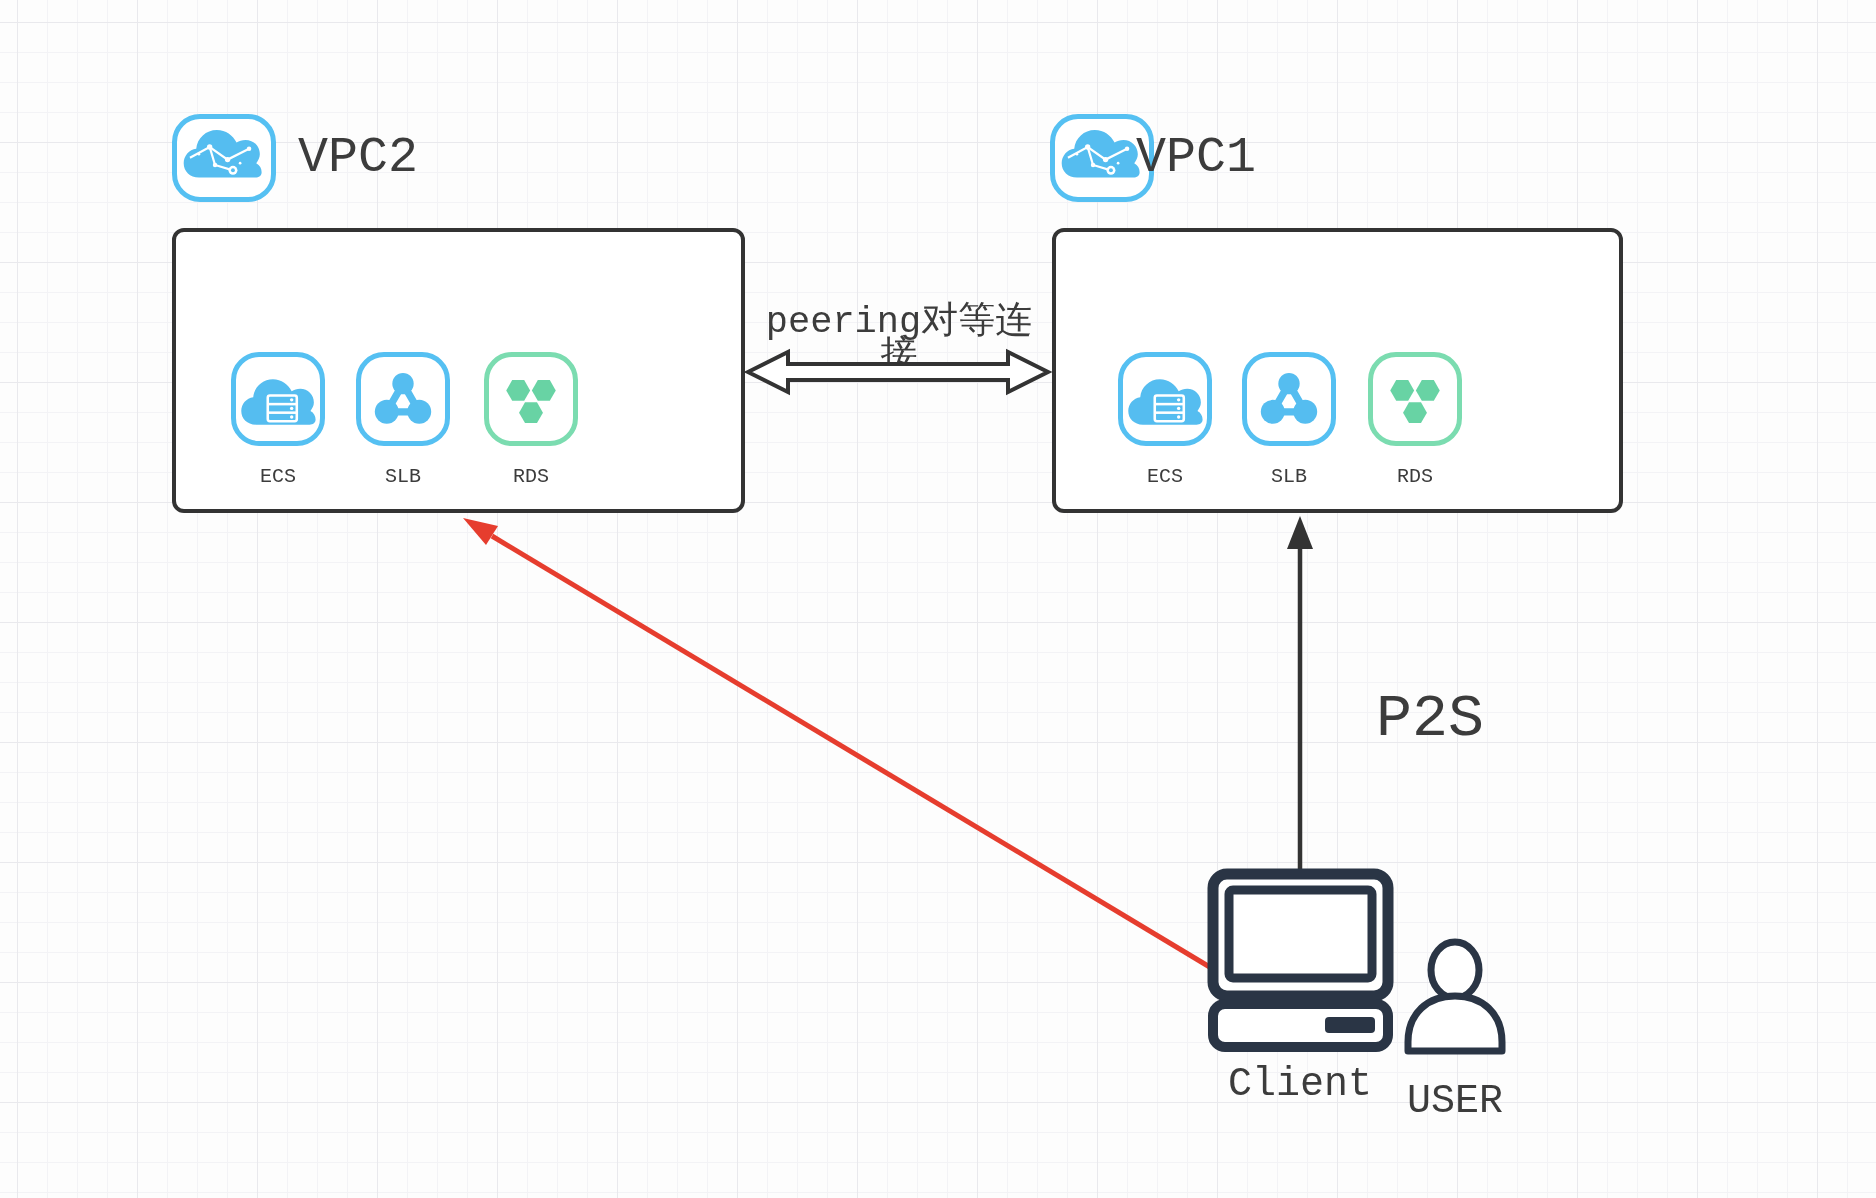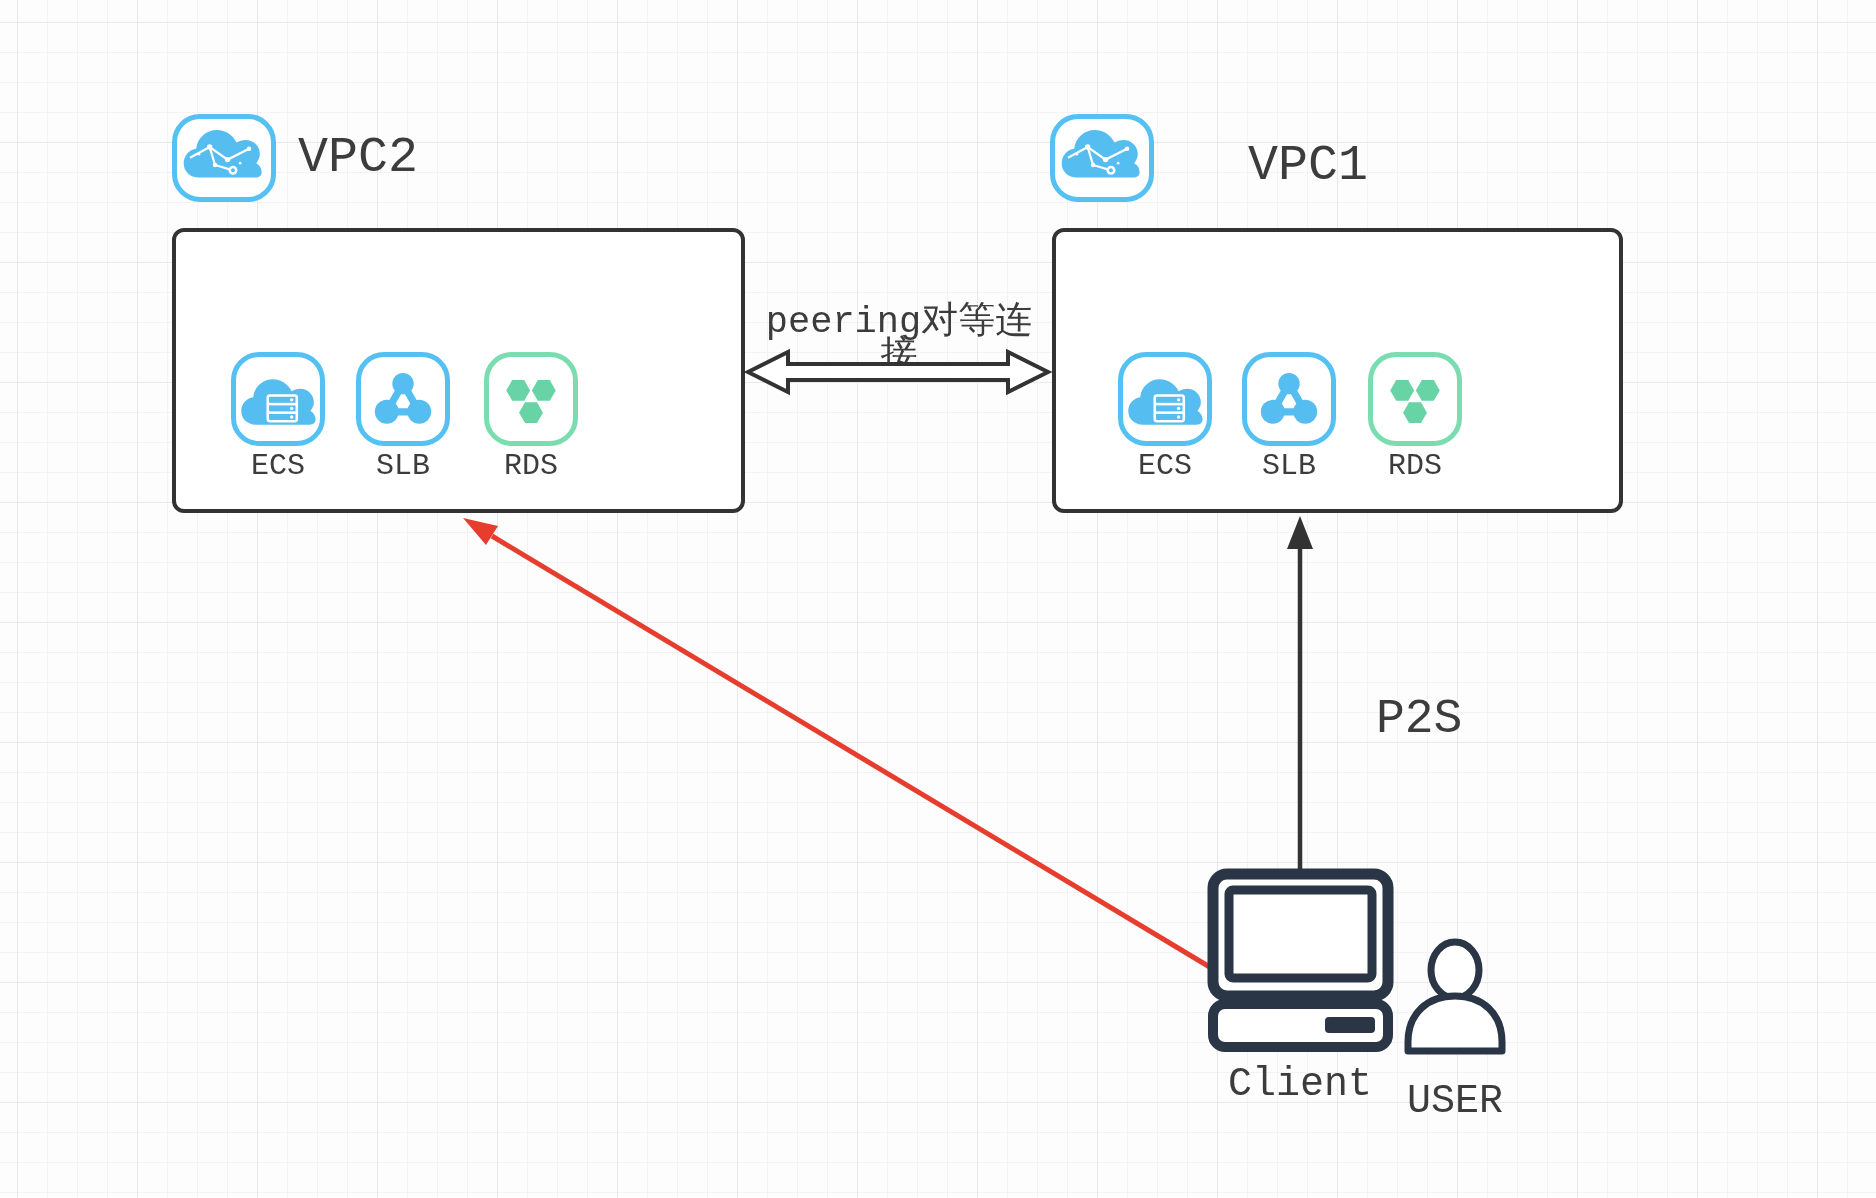--- a/index.html
+++ b/index.html
@@ -34,26 +34,26 @@
     position:absolute; box-sizing:border-box; background:#fff;
     border:4px solid var(--outline); border-radius:12px;
   }
   .service{position:absolute; top:120px; width:94px; text-align:center;}
   .service-tile{
     box-sizing:border-box; width:94px; height:94px; background:#fff;
     border:5px solid var(--blueBorder); border-radius:28px;
     display:flex; align-items:center; justify-content:center;
   }
   .service-tile.green{border-color:var(--greenBorder);}
-  .service-label{margin-top:3px; font-size:30px; line-height:34px; color:var(--text);}
+  .service-label{margin-top:14px; font-size:20px; line-height:34px; color:var(--text);}
   .peering-label{
     position:absolute; left:748px; top:305px; width:302px; text-align:center;
     font-size:37px; line-height:34px; color:var(--text);
   }
-  .p2s-label{position:absolute; left:1376px; top:694px; font-size:48px; line-height:50px; color:var(--text);}
+  .p2s-label{position:absolute; left:1376px; top:694px; font-size:60px; line-height:50px; color:var(--text);}
   .node-label{position:absolute; top:1068px; width:160px; text-align:center; font-size:40px; line-height:34px; color:var(--text);}
   svg.overlay{position:absolute; left:0; top:0; pointer-events:none;}
 </style>
 </head>
 <body>
 
 <div class="canvas">
 
   <svg width="0" height="0" style="position:absolute" aria-hidden="true">
     <defs>
@@ -139,21 +139,21 @@
     </div>
   </div>
 
   <div class="vpc-tile" style="left:1050px; top:114px;">
     <span>
       <svg viewBox="0 0 96 80" width="86" height="72">
           <use href="#g-vpc-cloud"></use>
         </svg>
     </span>
   </div>
-  <div class="vpc-title" style="left:1248px; top:128px;margin-top:8px;">VPC1</div>
+  <div class="vpc-title" style="left:1136px; top:128px;">VPC1</div>
 
   <div class="vpc-box" style="left:1052px; top:228px; width:571px; height:285px;">
     <div class="service" style="left:62px;">
       <div class="service-tile">
         <svg viewBox="0 0 96 96" width="82" height="82">
             <use href="#g-ecs"></use>
           </svg>
       </div>
       <div class="service-label">ECS</div>
     </div>

